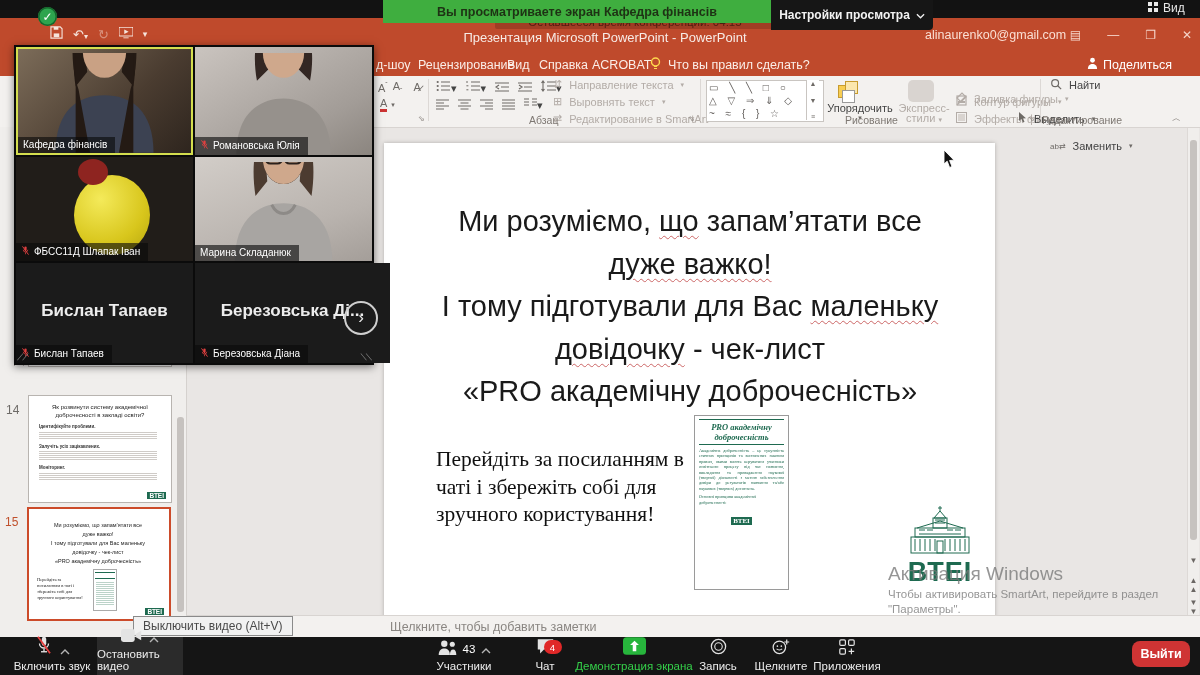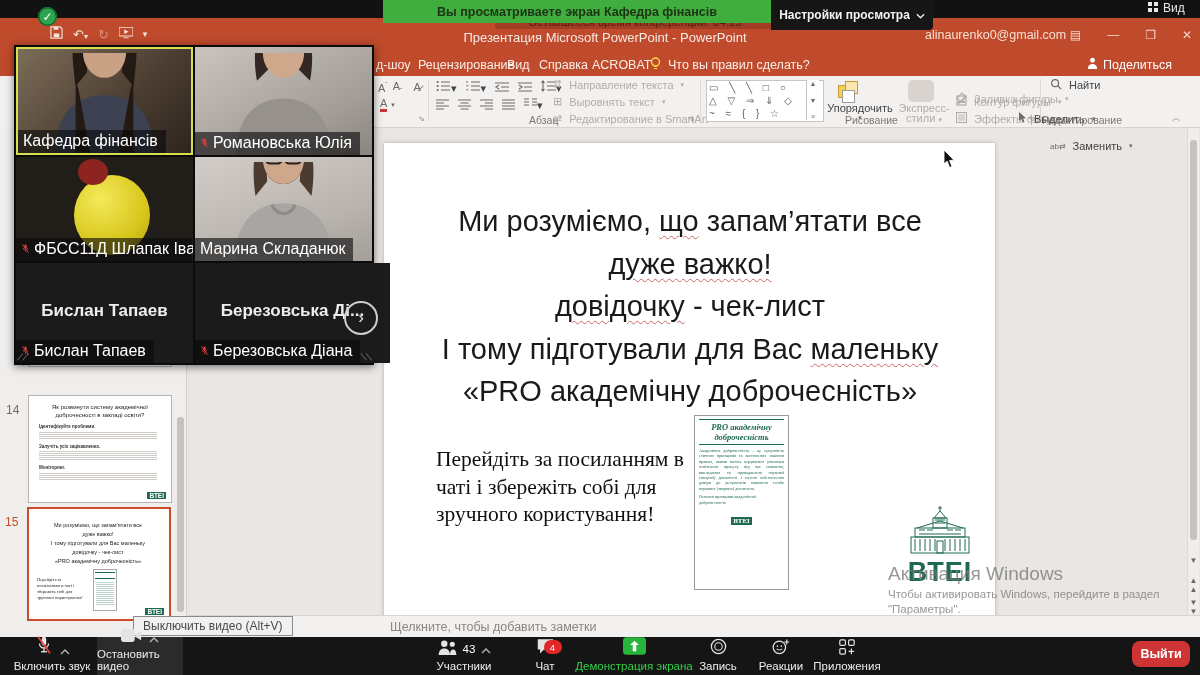--- a/index.html
+++ b/index.html
@@ -60,22 +60,22 @@
   .biglogo .letters{font-size:27px;font-weight:bold;letter-spacing:1px;line-height:26px;}
   .watermark{z-index:5;color:rgba(120,120,120,.78);}
   .vscroll{left:1187px;top:128px;width:11px;height:487px;background:#f0eeec;border-left:1px solid #ddd9d6;}
   .vthumb{position:absolute;left:2px;top:12px;width:7px;height:400px;background:#c6c2bf;border-radius:3px;}
   .varrow{position:absolute;left:0;width:11px;text-align:center;color:#6b6764;font-size:8px;}
   .notesbar{left:186px;top:615px;width:1014px;height:22px;background:#f3f1ef;border-top:1px solid #d8d4d1;}
   .notes-ph{position:absolute;left:204px;top:4px;color:#8a8682;font-size:12.5px;}
   
   .vpanel{left:14px;top:45px;width:360px;height:320px;background:#0b0b0b;z-index:40;box-shadow:0 2px 8px rgba(0,0,0,.5);}
   .tile{position:absolute;background:#181818;overflow:hidden;}
-  .vlabel{position:absolute;left:0;bottom:0;background:rgba(10,10,10,.62);color:#fff;font-size:16px;
-    padding:2px 8px 3px 5px;display:flex;align-items:center;gap:4px;max-width:92%;white-space:nowrap;}
+  .vlabel{position:absolute;left:0;bottom:0;background:rgba(10,10,10,.62);color:#fff;font-size:10px;
+    padding:2px 8px 3px 5px;display:flex;align-items:center;gap:4px;max-width:92%;white-space:nowrap;justify-content:flex-end;}
   .vname{position:absolute;left:0;right:0;top:38%;text-align:center;color:#ededed;font-size:17px;font-weight:bold;}
   .nextbtn{position:absolute;right:12px;bottom:28px;width:30px;height:30px;border:2px solid #cfcfcf;border-radius:50%;
     color:#e8e8e8;font-size:17px;display:flex;align-items:center;justify-content:center;}
   .grip{position:absolute;bottom:2px;color:#9a9a9a;font-size:9px;letter-spacing:-1px;}
   
   .tooltip{left:133px;top:616px;z-index:45;background:#f1f1f1;border:1px solid #8a8a8a;color:#4a4a4a;
     font-size:12px;padding:2px 9px;white-space:nowrap;}
   
   .zbar{left:0;top:637px;width:1200px;height:38px;background:#151515;z-index:50;color:#e8e8e8;}
   .zbtn{position:absolute;top:0;height:38px;display:flex;flex-direction:column;align-items:center;justify-content:flex-end;
@@ -328,22 +328,22 @@
       </div>
       <div class="miniblock" style="position:absolute;right:5px;bottom:4px;font-size:6.5px;padding:0 2px;">ВТЕІ</div>
     </div>
     <div class="tscroll"></div>
   </div>
 
   <div class="abs slide">
     <div class="slide-title">
       <div><span>Ми розуміємо, </span><span class="sq">що</span><span> запам’ятати все</span></div>
       <div><span class="sq">дуже важко!</span></div>
+      <div><span>І тому підготували для Вас </span><span class="sq">маленьку</span></div>
       <div><span class="sq">довідочку</span><span> - чек-лист</span></div>
-      <div><span>І тому підготували для Вас </span><span class="sq">маленьку</span></div>
       <div><span>«PRO академічну доброчесність»</span></div>
     </div>
     <div class="cta">
       <div>Перейдіть за посиланням в</div>
       <div>чаті і збережіть собі для</div>
       <div>зручного користування!</div>
     </div>
     <div class="card">
       <div class="card-title">PRO академічну доброчесність</div>
       <div class="card-body">Академічна доброчесність – це сукупність етичних принципів та визначених законом правил, якими мають керуватися учасники освітнього процесу під час навчання, викладання та провадження наукової (творчої) діяльності з метою забезпечення довіри до результатів навчання та/або наукових (творчих) досягнень.</div>
@@ -365,21 +365,21 @@
           <rect x="2" y="32" width="58" height="16"></rect>
           <path d="M6 34 v12 M11 34 v12 M16 34 v12 M21 34 v12 M26 34 v12 M36 34 v12 M41 34 v12 M46 34 v12 M51 34 v12 M56 34 v12"></path>
           <rect x="28" y="36" width="6" height="12"></rect>
         </g>
       </svg>
       <div class="letters">ВТЕІ</div>
     </div>
   </div>
 
   <div class="abs watermark" style="left:888px;top:563px;font-size:19px;">Активация Windows</div>
-  <div class="abs watermark" style="left:888px;top:588px;font-size:11.5px;">Чтобы активировать Windows, перейдите в раздел</div>
+  <div class="abs watermark" style="left:888px;top:588px;font-size:11.5px;">Чтобы активировать SmartArt, перейдите в раздел</div>
   <div class="abs watermark" style="left:888px;top:603px;font-size:11.5px;">"Параметры".</div>
 
   <div class="abs" style="left:943px;top:150px;z-index:6;">
     <svg width="13" height="19" viewBox="0 0 13 19">
         <path d="M1 0 L1 14 L4.2 11.2 L6.6 17.5 L9 16.5 L6.6 10.5 L11 10.2 Z" fill="#111" stroke="#fff" stroke-width="0.9"></path>
       </svg>
   </div>
 
   <div class="abs vscroll">
     <div class="vthumb"></div>
@@ -557,21 +557,21 @@
       <span class="lbl">Запись</span>
     </div>
     <div class="zbtn" style="left:752px;width:58px;">
       <span><svg viewBox="0 0 22 20" width="18" height="17">
             <circle cx="9" cy="11" r="7.6" stroke="#e3e3e3" stroke-width="1.5" fill="none"></circle>
             <circle cx="6.6" cy="9.6" r="1" fill="#e3e3e3"></circle>
             <circle cx="11.4" cy="9.6" r="1" fill="#e3e3e3"></circle>
             <path d="M5.6 13a4.4 3.4 0 0 0 6.8 0" stroke="#e3e3e3" stroke-width="1.3" fill="none"></path>
             <path d="M18 1.5v6M15 4.5h6" stroke="#e3e3e3" stroke-width="1.5"></path>
           </svg></span>
-      <span class="lbl">Реакции</span>
+      <span class="lbl">Щелкните</span>
     </div>
     <div class="zbtn" style="left:812px;width:70px;">
       <span><svg viewBox="0 0 20 20" width="16" height="16">
             <g fill="none" stroke="#e3e3e3" stroke-width="1.5">
               <rect x="1" y="1" width="7" height="7" rx="1.5"></rect>
               <rect x="12" y="1" width="7" height="7" rx="1.5"></rect>
               <rect x="1" y="12" width="7" height="7" rx="1.5"></rect>
               <path d="M15.5 12v7M12 15.5h7"></path>
             </g>
           </svg></span>

